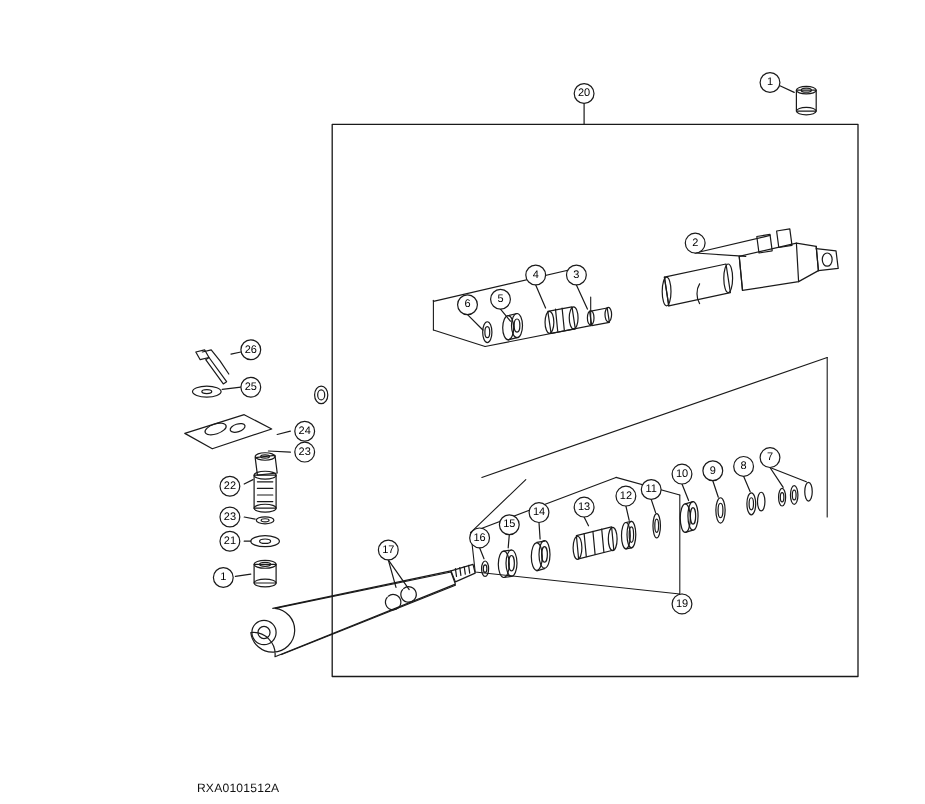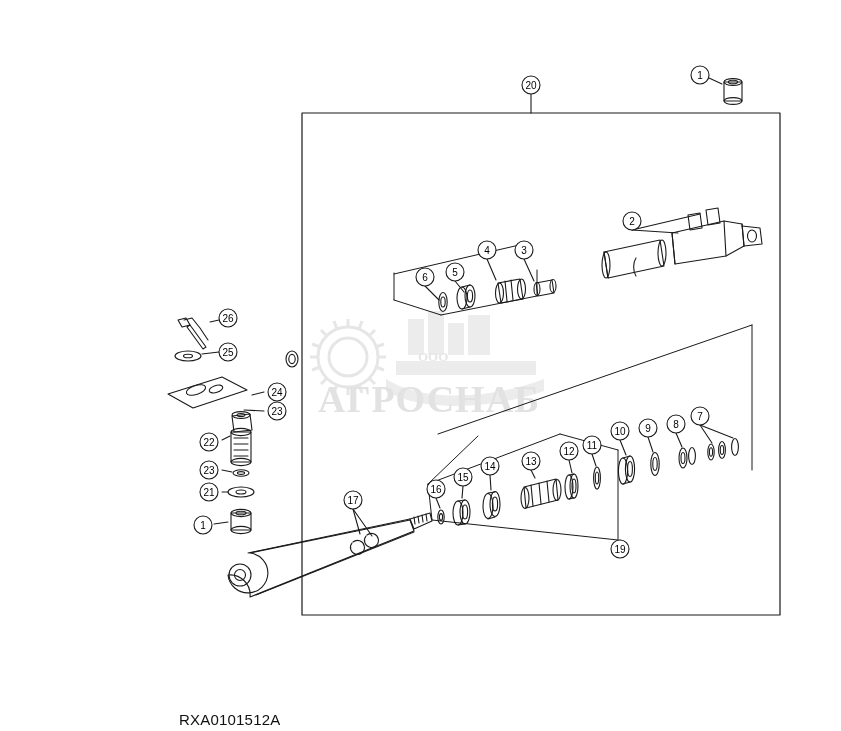--- a/index.html
+++ b/index.html
@@ -15,21 +15,21 @@
   .callout-num{
     font-family:"Liberation Sans", sans-serif;
     font-size:10px;
     fill:#000;
     text-anchor:middle;
     dominant-baseline:central;
   }
   .partcode{
     position:absolute;
     left:163px;top:711px;
-    font-size:15px;
+    font-size:11px;
     letter-spacing:0.2px;
     color:#111;
     white-space:nowrap;
     padding-left:16px;
   }
   .wm{
     position:absolute;
     left:300px;top:305px;
     width:260px;height:135px;
     pointer-events:none;
@@ -42,44 +42,20 @@
     font-size:38px;
     color:#e2e2e2;
     letter-spacing:1px;
   }
 </style>
 </head>
 <body>
 
 <div id="root">
 
-  <div class="wm">
-    <svg width="260" height="135" viewBox="0 0 260 135">
-      <g fill="none" stroke="#e6e6e6" stroke-width="3">
-        <circle cx="48" cy="52" r="30"></circle>
-        <circle cx="48" cy="52" r="19"></circle>
-        <g stroke-width="3">
-          <path d="M48 14 L48 22 M48 82 L48 90 M10 52 L18 52 M78 52 L86 52
-                   M21 25 L27 31 M69 73 L75 79 M21 79 L27 73 M69 31 L75 25
-                   M34 16 L37 24 M59 80 L62 88 M12 39 L20 42 M76 62 L84 65
-                   M12 65 L20 62 M76 42 L84 39 M34 88 L37 80 M59 24 L62 16"></path>
-        </g>
-      </g>
-      <g fill="#ececec">
-        <rect x="108" y="14" width="16" height="36"></rect>
-        <rect x="128" y="6" width="16" height="44"></rect>
-        <rect x="148" y="18" width="16" height="32"></rect>
-        <rect x="168" y="10" width="22" height="40"></rect>
-        <path d="M96 56 L236 56 L236 70 L96 70 Z"></path>
-        <path d="M86 74 C120 96 186 96 244 74 L244 86 C186 106 120 106 86 86 Z"></path>
-      </g>
-      <text class="wm-ooo-svg" x="118" y="56" font-family="Liberation Serif, serif" font-size="13" font-weight="bold" fill="#e6e6e6">ООО</text>
-    </svg>
-    <div class="wm-text">АГРОСНАБ</div>
-  </div>
 
   <svg class="layer" viewBox="0 0 841 731">
     <g fill="none" stroke="#1a1a1a" stroke-width="1.1" stroke-linecap="round" stroke-linejoin="round">
 
       <rect x="302" y="113" width="478" height="502" stroke-width="1.2"></rect>
 
       <path d="M531 94 L531 113"></path>
 
       <path d="M709 78 L722 84"></path>
 

